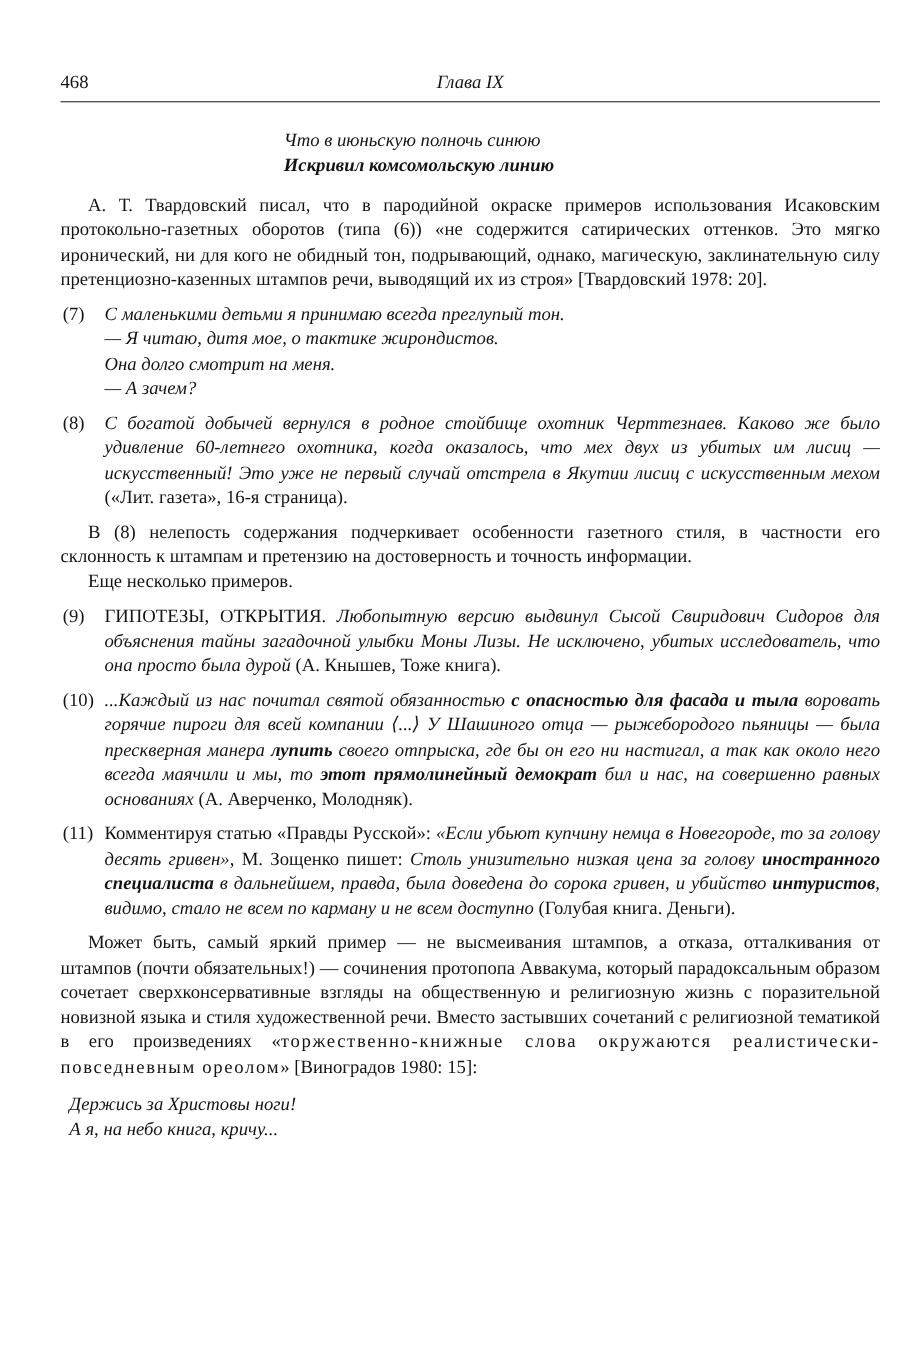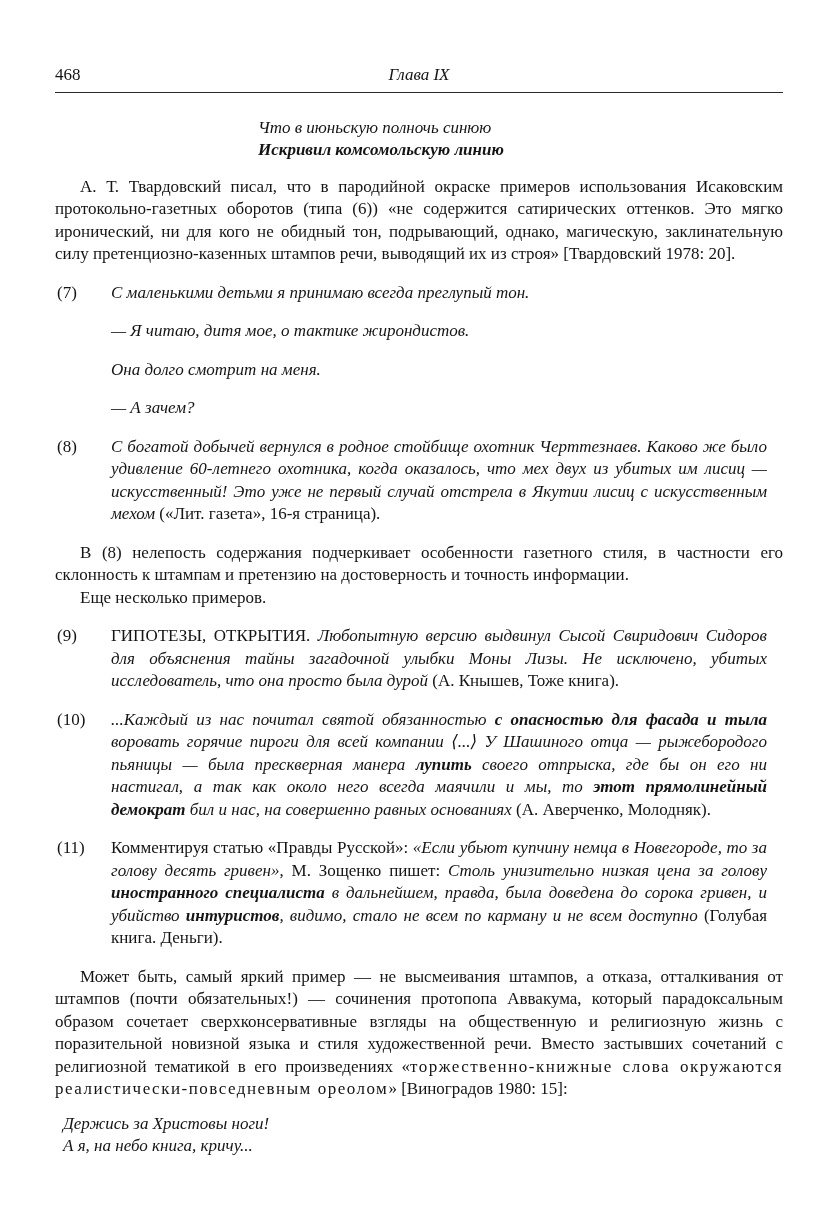--- a/index.html
+++ b/index.html
@@ -8,21 +8,21 @@
     padding: 0;
     background: #e8e8e8;
   }
   .page {
     position: relative;
     width: 834px;
     height: 1230px;
     margin: 0 auto;
     background: #ffffff;
     box-sizing: border-box;
-    padding: 64px 51px 40px 55px;
+    padding: 64px 34px 40px 55px;
     font-family: "Liberation Serif", "DejaVu Serif", serif;
     font-size: 17px;
     line-height: 22.5px;
     color: #141414;
     overflow: hidden;
   }
   .page-header {
     position: relative;
     border-bottom: 1.5px solid #2a2a2a;
     padding-bottom: 5px;
@@ -58,21 +58,21 @@
     padding-left: 40px;
   }
   .example-label {
     position: absolute;
     left: 2px;
     top: 0;
     font-style: normal;
     font-weight: normal;
   }
   .example-para {
-    margin: 16px;
+    margin: 0;
     text-align: justify;
   }
   .r-n { font-style: normal; font-weight: normal; }
   .r-i { font-style: italic; font-weight: normal; }
   .r-bi { font-style: italic; font-weight: bold; }
   .r-sp { font-style: normal; font-weight: normal; letter-spacing: 1.5px; }
 </style>
 </head>
 <body>
 

